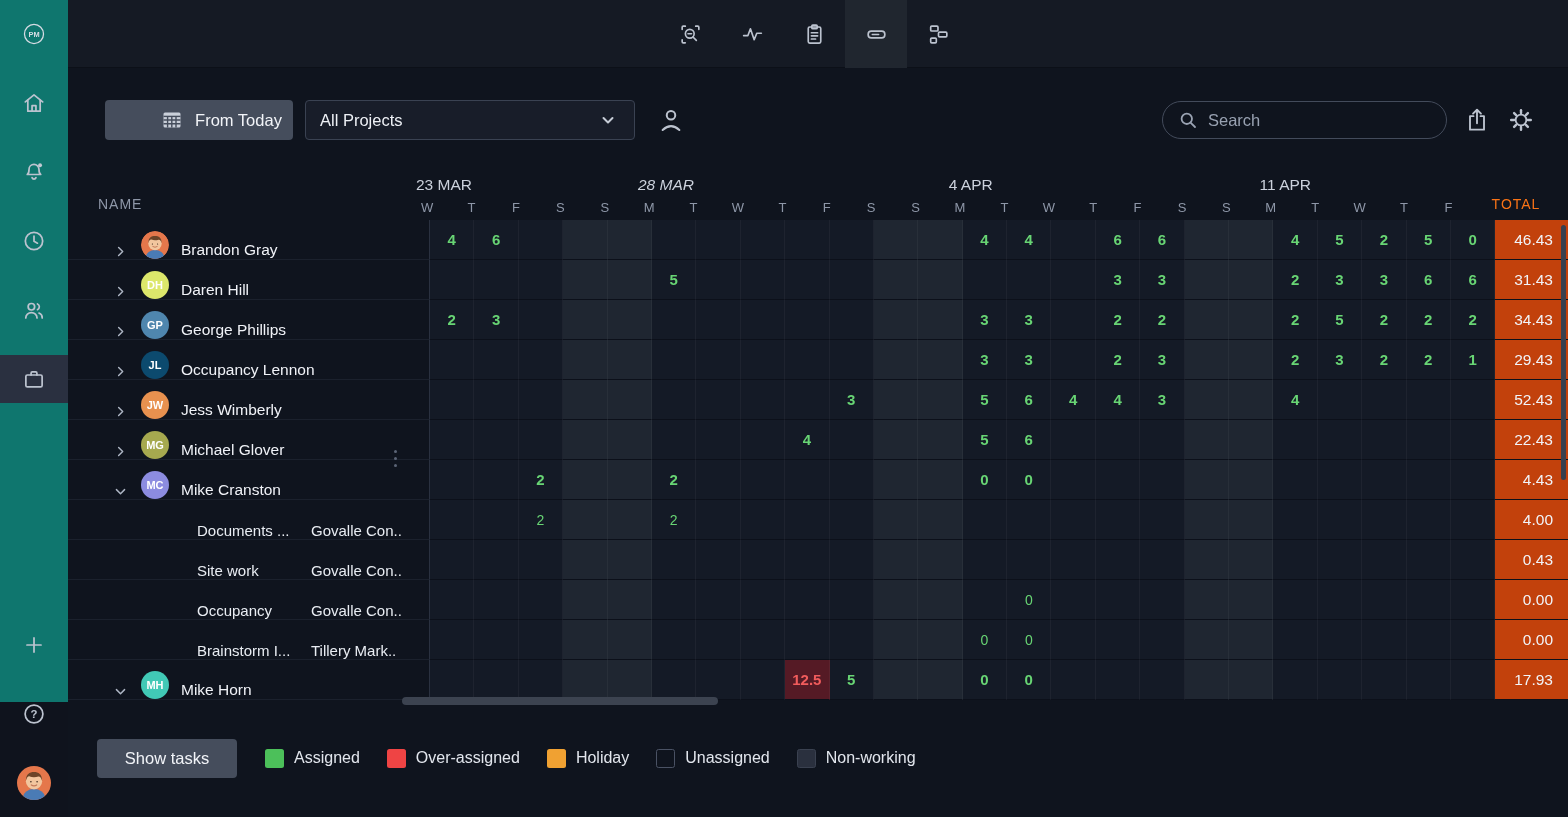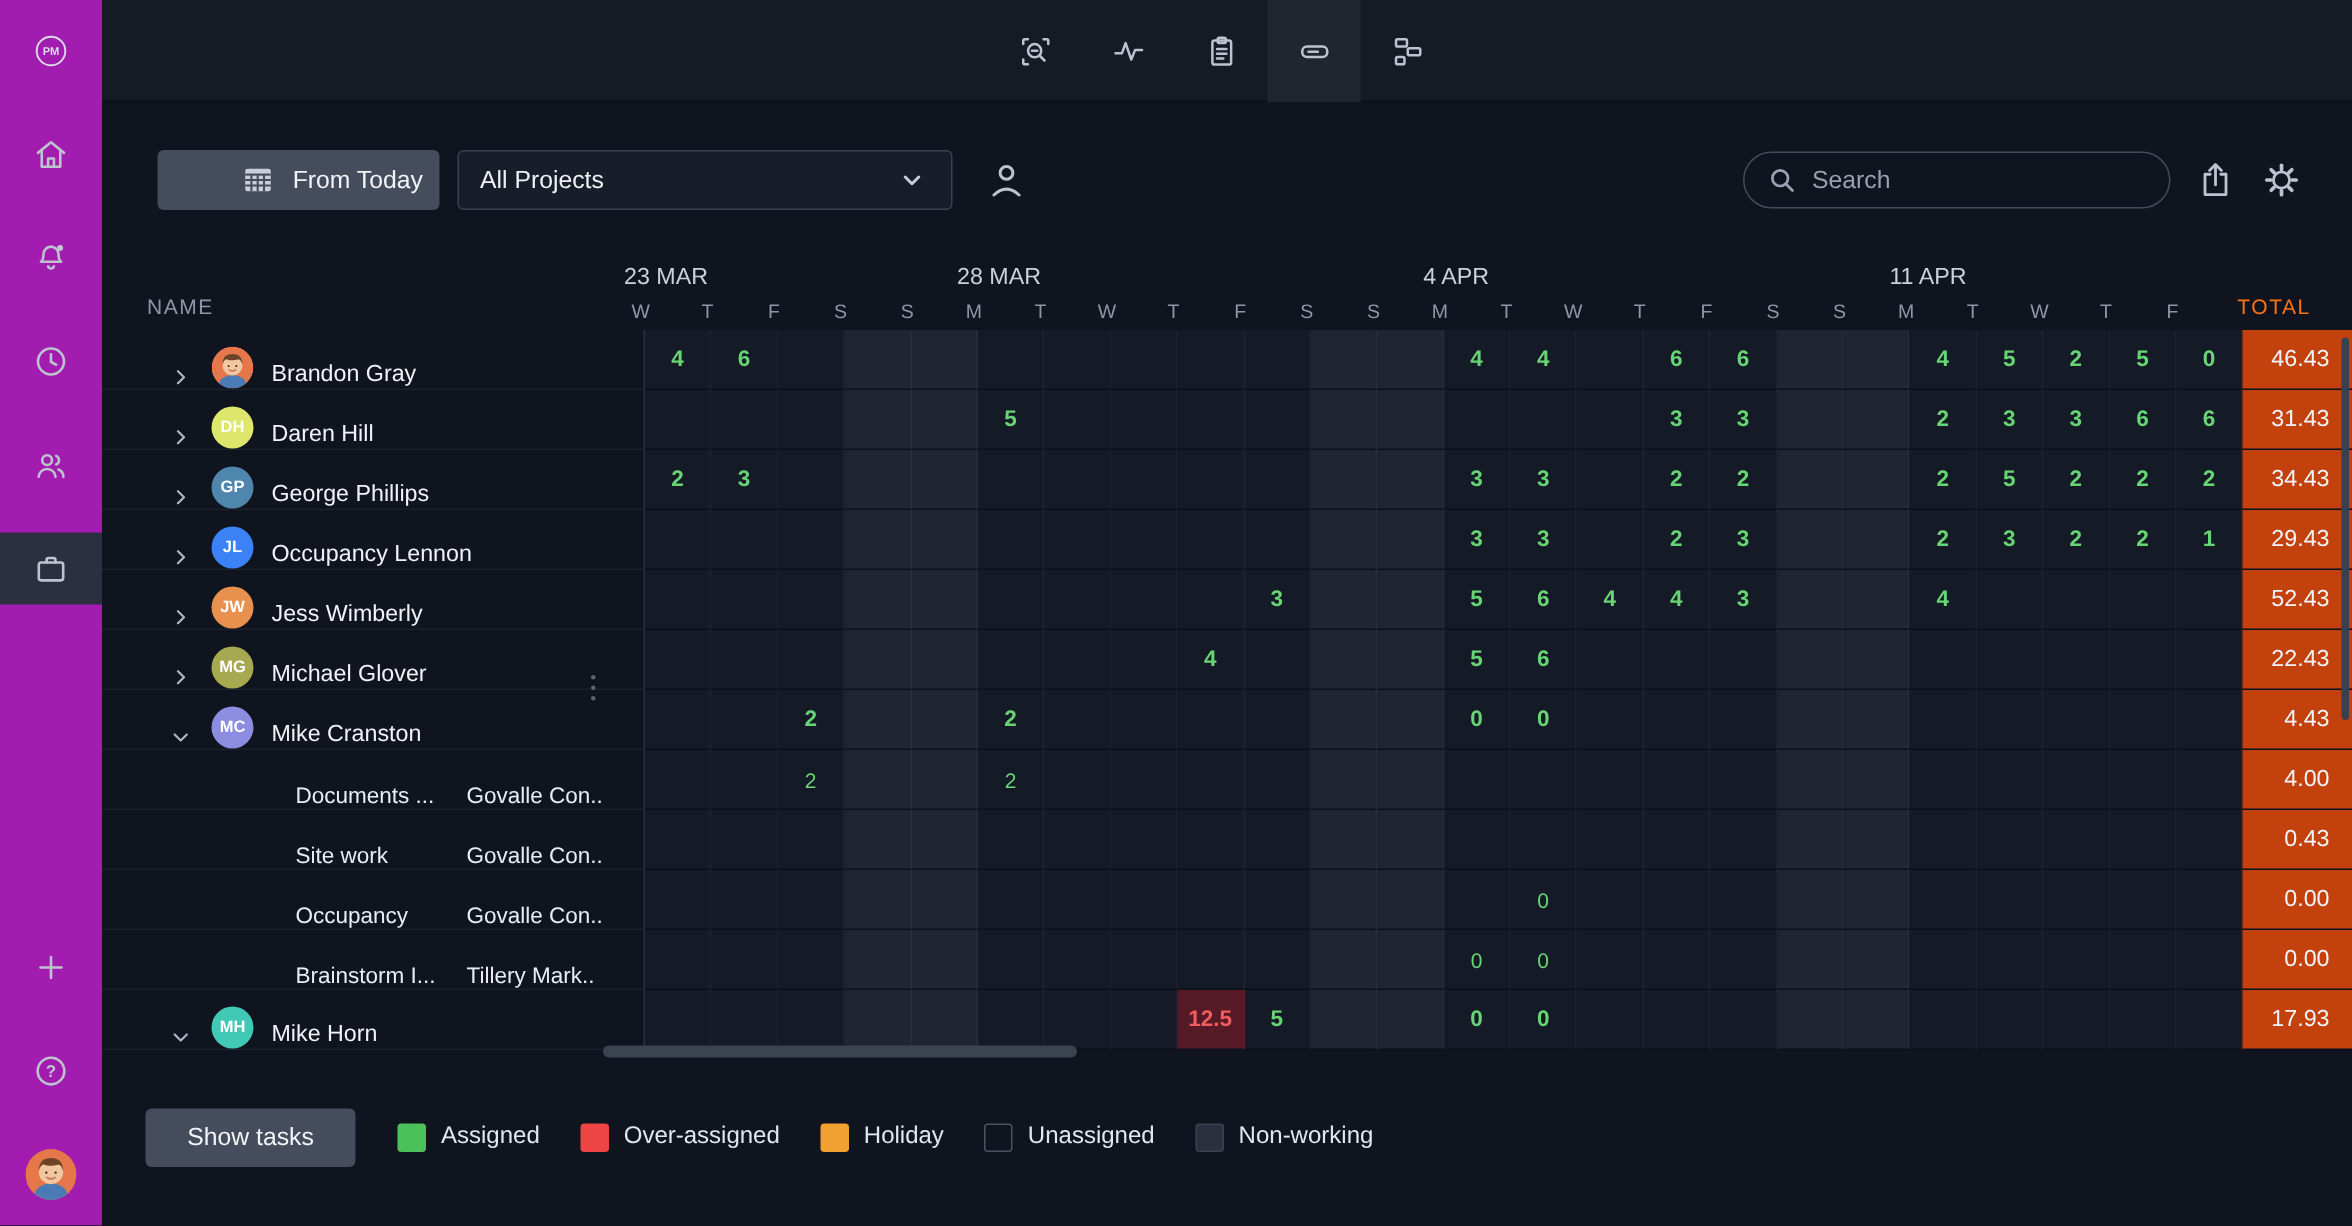--- a/index.html
+++ b/index.html
@@ -8,21 +8,21 @@
     background:#0F131D;
     font-family:"Liberation Sans", sans-serif;
     color:#EDF0F5;
     overflow:hidden;
     position:relative;
   }
   .icon { display:inline-flex; align-items:center; justify-content:center; color:#BCC3CF; }
   .icon svg { width:24px; height:24px; }
 
   
-  .sidebar { position:absolute; left:0; top:0; width:68px; height:817px; background:#a21caf; z-index:6; }
+  .sidebar { position:absolute; left:0; top:0; width:68px; height:702px; background:#0f766e; z-index:6; }
   .logo-box { height:68px; display:flex; align-items:center; justify-content:center; }
   .side-group-top { position:absolute; top:79px; left:0; width:68px; }
   .side-group-bottom { position:absolute; top:621px; left:0; width:68px; }
   .side-item { width:68px; height:48px; margin-bottom:21px; display:flex; align-items:center; justify-content:center; cursor:pointer; }
   .side-item.active { background:#2A3040; }
   .side-item svg { width:26px; height:26px; }
 
   
   .topbar { position:absolute; left:68px; top:0; width:1500px; height:68px; background:#151A24; border-bottom:1px solid #0C1018; z-index:5; }
   .tabs { position:absolute; left:591px; top:0; height:68px; display:flex; }
@@ -308,21 +308,21 @@
             <path d="M16.2 7.8 L17.9 6.1"></path>
           </g>
         </svg>
       </span>
   </div>
 
   <div class="grid-head" id="grid-head">
     <span class="name-h">NAME</span>
     <span class="total-h">TOTAL</span>
   <span class="week-label" style="left: 348px;">23 MAR</span>
-      <span class="week-label" style="left: 570px;">28 MAR</span>
+      <span class="week-label" style="left: 570px; font-style: italic;">28 MAR</span>
       <span class="week-label" style="left: 880.8px;">4 APR</span>
       <span class="week-label" style="left: 1191.6px;">11 APR</span>
       <span class="day-letter" style="left: 337px;">W</span>
       <span class="day-letter" style="left: 381.4px;">T</span>
       <span class="day-letter" style="left: 425.8px;">F</span>
       <span class="day-letter" style="left: 470.2px;">S</span>
       <span class="day-letter" style="left: 514.6px;">S</span>
       <span class="day-letter" style="left: 559px;">M</span>
       <span class="day-letter" style="left: 603.4px;">T</span>
       <span class="day-letter" style="left: 647.8px;">W</span>
@@ -529,21 +529,21 @@
         </div>
         <div class="total-cell">34.43</div>
       </div>
       <div class="row">
         <div class="name-cell">
           <span class="chev icon">
             <svg viewBox="0 0 24 24" fill="none" stroke="currentColor" stroke-width="2.3" stroke-linecap="round" stroke-linejoin="round">
               <path d="M9 5.5 L15.5 12 L9 18.5"></path>
             </svg>
           </span>
-          <span class="avatar" style="background: #3b82f6;">JL</span>
+          <span class="avatar" style="background: #0c4a6e;">JL</span>
           <span class="p-name">Occupancy Lennon</span>
         </div>
         <div class="cell"></div>
         <div class="cell"></div>
         <div class="cell"></div>
         <div class="cell we"></div>
         <div class="cell we"></div>
         <div class="cell"></div>
         <div class="cell"></div>
         <div class="cell"></div>

